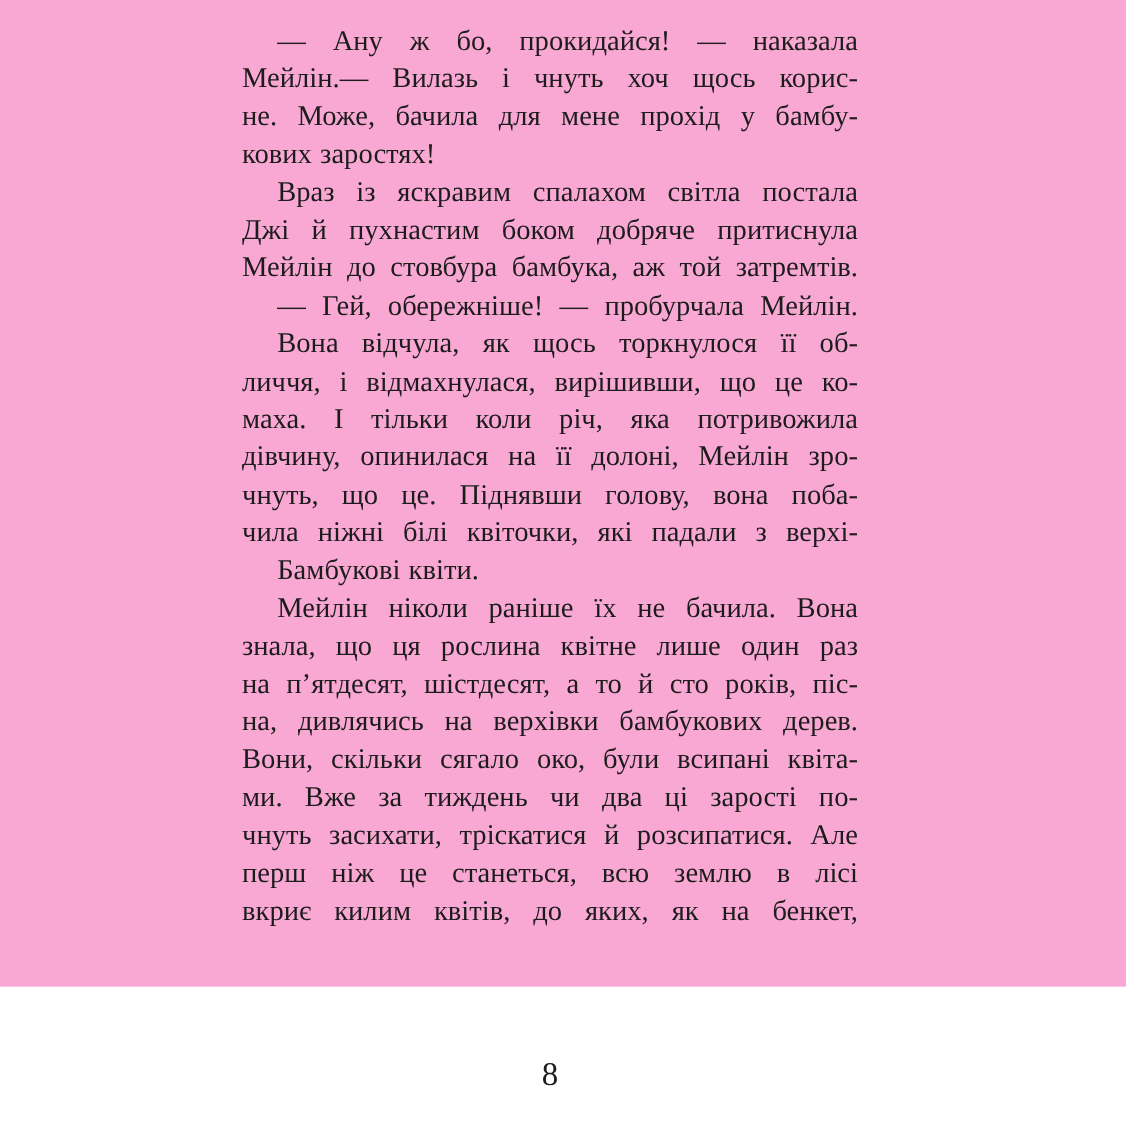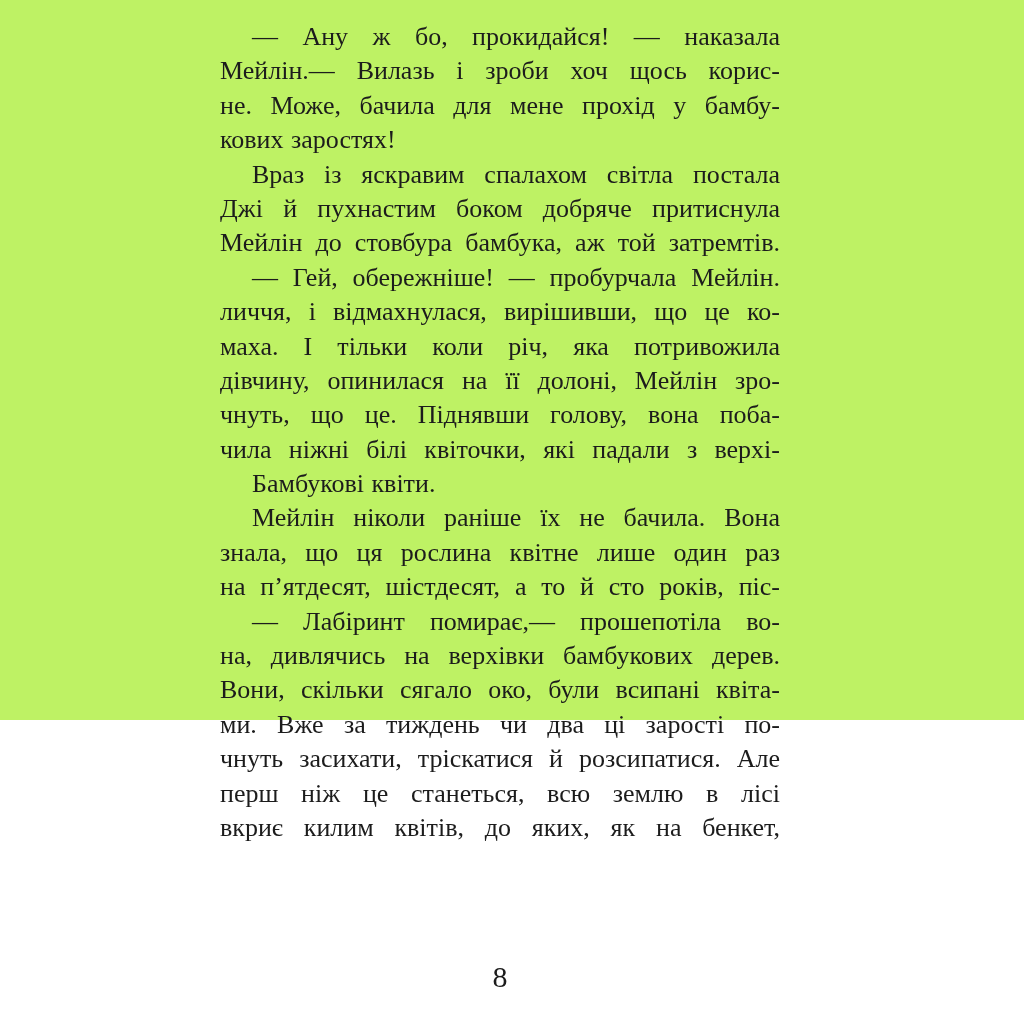--- a/index.html
+++ b/index.html
@@ -6,22 +6,22 @@
     margin: 0;
     padding: 0;
     width: 1024px;
     height: 1024px;
     background: #ffffff;
     overflow: hidden;
   }
   .book-page {
     position: relative;
     width: 1024px;
-    height: 720px;
-    background: #bef264;
+    height: 897px;
+    background: #f9a8d4;
     color: #1c1c1c;
     font-family: "Liberation Serif", "DejaVu Serif", serif;
   }
   .text-column {
     position: absolute;
     left: 220px;
     top: 20px;
     width: 560px;
   }
   .line {
@@ -48,37 +48,37 @@
     line-height: 34px;
     color: #1c1c1c;
   }
 </style>
 </head>
 <body>
 
 <div class="book-page">
   <div class="text-column">
     <div class="line ind">— Ану ж бо, прокидайся! — наказала</div>
-    <div class="line">Мейлін.— Вилазь і зроби хоч щось корис-</div>
+    <div class="line">Мейлін.— Вилазь і чнуть хоч щось корис-</div>
     <div class="line">не. Може, бачила для мене прохід у бамбу-</div>
     <div class="line short">кових заростях!</div>
     <div class="line ind">Враз із яскравим спалахом світла постала</div>
     <div class="line">Джі й пухнастим боком добряче притиснула</div>
     <div class="line">Мейлін до стовбура бамбука, аж той затремтів.</div>
     <div class="line ind">— Гей, обережніше! — пробурчала Мейлін.</div>
+    <div class="line ind">Вона відчула, як щось торкнулося її об-</div>
     <div class="line">личчя, і відмахнулася, вирішивши, що це ко-</div>
     <div class="line">маха. І тільки коли річ, яка потривожила</div>
     <div class="line">дівчину, опинилася на її долоні, Мейлін зро-</div>
     <div class="line">чнуть, що це. Піднявши голову, вона поба-</div>
     <div class="line">чила ніжні білі квіточки, які падали з верхі-</div>
     <div class="line ind short">Бамбукові квіти.</div>
     <div class="line ind">Мейлін ніколи раніше їх не бачила. Вона</div>
     <div class="line">знала, що ця рослина квітне лише один раз</div>
     <div class="line">на п’ятдесят, шістдесят, а то й сто років, піс-</div>
-    <div class="line ind">— Лабіринт помирає,— прошепотіла во-</div>
     <div class="line">на, дивлячись на верхівки бамбукових дерев.</div>
     <div class="line">Вони, скільки сягало око, були всипані квіта-</div>
     <div class="line">ми. Вже за тиждень чи два ці зарості по-</div>
     <div class="line">чнуть засихати, тріскатися й розсипатися. Але</div>
     <div class="line">перш ніж це станеться, всю землю в лісі</div>
     <div class="line">вкриє килим квітів, до яких, як на бенкет,</div>
   </div>
   <div class="page-number">8</div>
 </div>
 

